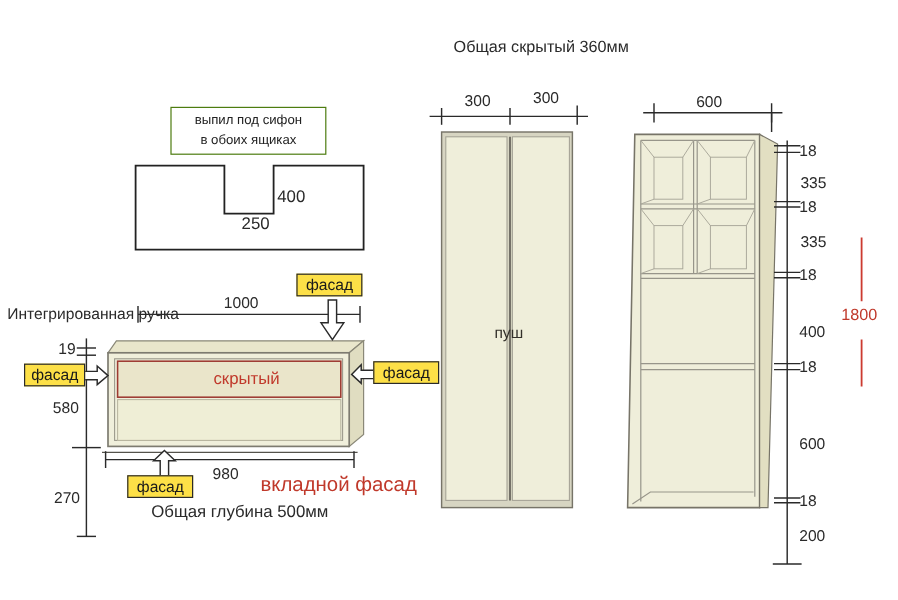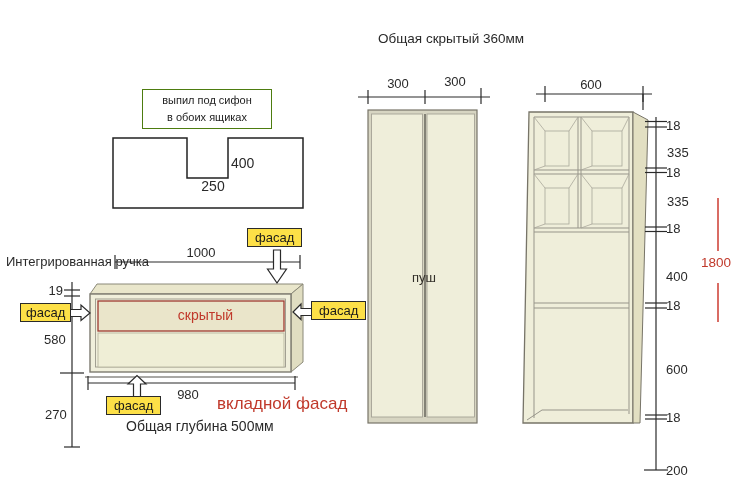--- a/index.html
+++ b/index.html
@@ -175,16 +175,16 @@
   <div class="lbl ctr" style="left:574px;top:78px;width:34px;">600</div>
   <div class="lbl" style="left:666px;top:119px;">18</div>
   <div class="lbl" style="left:667px;top:146px;">335</div>
   <div class="lbl" style="left:666px;top:166px;">18</div>
   <div class="lbl" style="left:667px;top:195px;">335</div>
   <div class="lbl" style="left:666px;top:222px;">18</div>
   <div class="lbl" style="left:666px;top:270px;">400</div>
   <div class="lbl" style="left:666px;top:299px;">18</div>
   <div class="lbl" style="left:666px;top:363px;">600</div>
   <div class="lbl" style="left:666px;top:411px;">18</div>
-  <div class="lbl" style="left:666px;top:464px;">200</div>
+  <div class="lbl" style="left:666px;top:440px;">200</div>
   <div class="lbl red" style="left:701px;top:256px;font-size:13.5px;">1800</div>
 
 </div>
 
 </body></html>

